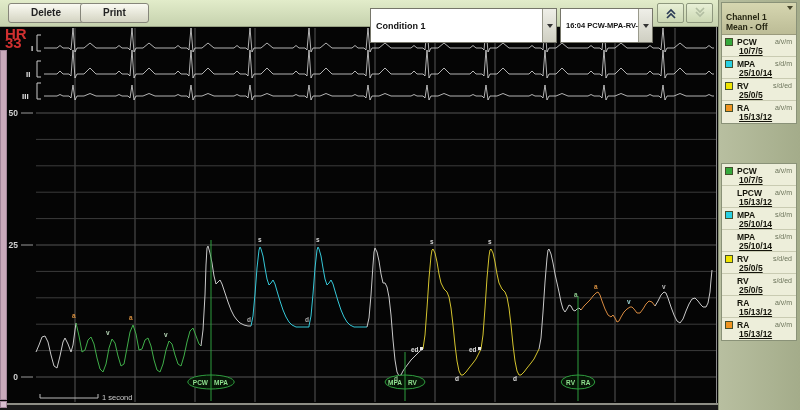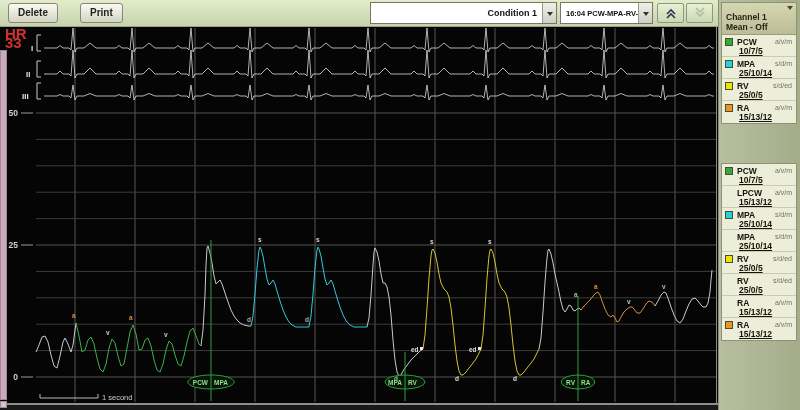--- a/index.html
+++ b/index.html
@@ -3,24 +3,24 @@
 <meta charset="utf-8">
 <style>
   html,body{margin:0;padding:0;}
   body{width:800px;height:410px;background:#060606;font-family:"Liberation Sans",sans-serif;overflow:hidden;position:relative;}
 
   
   .toolbar{position:absolute;left:0;top:0;width:718px;height:27px;
     background:linear-gradient(#e2ecca,#c6d2ae);border-bottom:1px solid #98a284;box-sizing:border-box;}
   .tb-btn{position:absolute;top:3px;height:20px;box-sizing:border-box;
     background:linear-gradient(#fafaf2,#d4d4c2);border:1px solid #86867a;border-radius:3px;
-    font-size:10px;font-weight:bold;color:#222;line-height:18px;padding:0 9px;cursor:default;}
+    font-size:10px;font-weight:bold;color:#222;line-height:18px;padding:0 22px;cursor:default;}
   #btn-delete{left:8px;} #btn-print{left:36px;margin-left:44px;}
-  .dd{position:absolute;top:2px;height:22px;box-sizing:border-box;background:#fff;
-    border:1px solid #76766a;display:flex;align-items:center;text-align:right;}
+  .dd{position:absolute;top:8px;height:35px;box-sizing:border-box;background:#fff;
+    border:1px solid #76766a;display:flex;align-items:center;}
   .dd-text{flex:1;padding:0 5px;font-weight:bold;color:#111;white-space:nowrap;overflow:hidden;}
   .dd-arrow{width:13px;height:100%;background:linear-gradient(#efefe8,#cfcfc2);
     border-left:1px solid #9a9a8c;display:flex;align-items:center;justify-content:center;}
   .dd-arrow::after{content:"";border:3.5px solid transparent;border-top:4.5px solid #333;margin-top:4px;}
   #dd-condition{left:370px;width:187px;font-size:9px;}
   #dd-snapshot{left:560px;width:93px;font-size:7.5px;}
   .chev-btn{position:absolute;top:3px;width:27px;height:20px;box-sizing:border-box;
     background:linear-gradient(#e8f0d6,#ccd8b4);border:1px solid #8e987e;border-radius:2px;
     display:flex;align-items:center;justify-content:center;}
   #btn-page-up{left:657px;} #btn-page-down{left:686px;}

